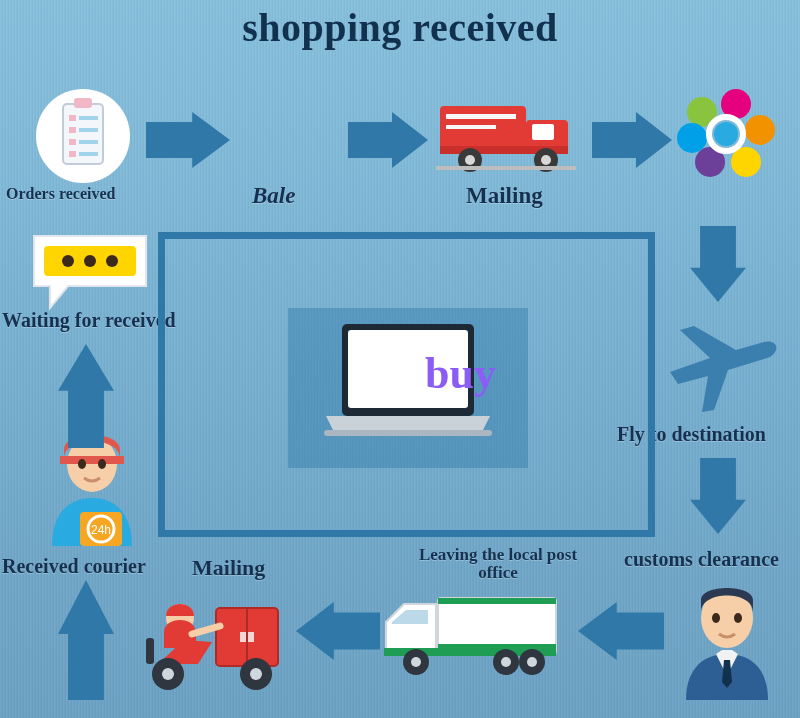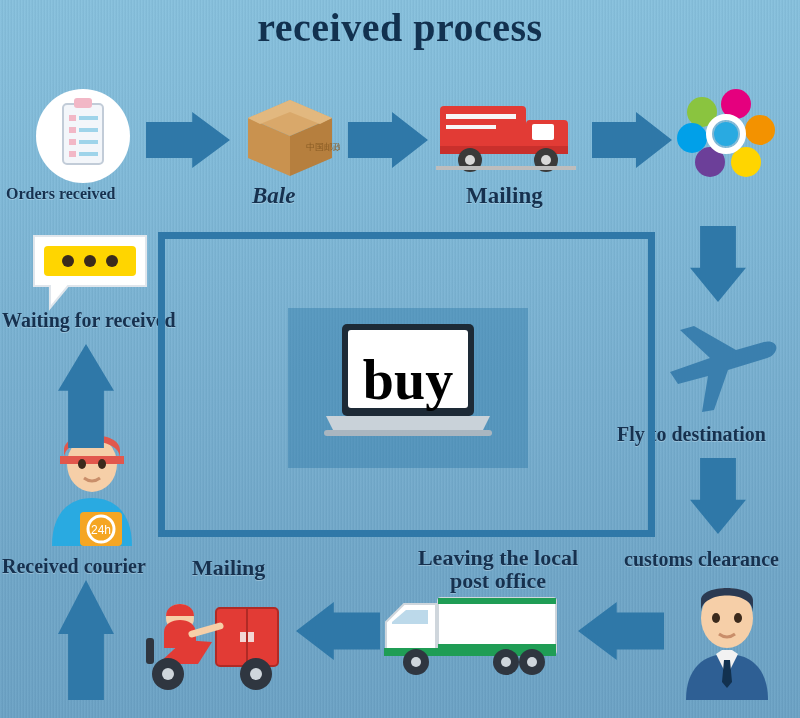--- a/index.html
+++ b/index.html
@@ -66,72 +66,62 @@
   #center-panel{
     position:absolute;
     left:288px;top:308px;width:240px;height:160px;
     background:rgba(43,118,166,0.42);
   }
   #laptop{
     position:absolute;left:320px;top:320px;width:176px;height:124px;
   }
   #buy-text{
     position:absolute;left:320px;top:348px;width:176px;
-    text-align:center;font-size:56px;font-weight:bold;color:#000000;
+    text-align:right;font-size:44px;font-weight:bold;color:#8b5cf6;
     font-family:"Liberation Serif", serif;
   }
 
   
   .l-orders{left:6px;top:186px;font-size:16px;}
   .l-bale{left:252px;top:184px;font-size:23px;font-style:italic;}
   .l-mailing{left:466px;top:184px;font-size:23px;}
   .l-classification{left:655px;top:190px;font-size:20px;}
   .l-waiting{left:2px;top:310px;font-size:20px;}
   .l-fly{left:617px;top:424px;font-size:20px;font-family:Liberation Serif, serif;}
   .l-customs{left:624px;top:549px;font-size:20px;}
-  .l-leaving{left:408px;top:546px;font-size:22px;width:180px;}
+  .l-leaving{left:408px;top:546px;font-size:17px;width:180px;}
   .l-deliver{left:192px;top:556px;font-size:22px;}
   .l-received{left:2px;top:556px;font-size:20px;}
 </style>
 </head>
 <body>
 
 <div id="stage">
 
-  <div id="title">received process</div>
+  <div id="title">shopping received</div>
 
   <div class="abs" style="left:30px;top:88px;width:106px;height:96px;">
     <svg width="106" height="96" viewBox="0 0 106 96">
       <circle cx="53" cy="48" r="47" fill="#ffffff"></circle>
       <rect x="33" y="16" width="40" height="60" rx="4" fill="#f3f6fa" stroke="#c2ccd8" stroke-width="2"></rect>
       <rect x="44" y="10" width="18" height="10" rx="3" fill="#f2b7c6"></rect>
       <rect x="39" y="27" width="7" height="6" fill="#f2b7c6"></rect>
       <rect x="49" y="28" width="19" height="4" fill="#9fd4ea"></rect>
       <rect x="39" y="39" width="7" height="6" fill="#f2b7c6"></rect>
       <rect x="49" y="40" width="19" height="4" fill="#9fd4ea"></rect>
       <rect x="39" y="51" width="7" height="6" fill="#f2b7c6"></rect>
       <rect x="49" y="52" width="19" height="4" fill="#9fd4ea"></rect>
       <rect x="39" y="63" width="7" height="6" fill="#f2b7c6"></rect>
       <rect x="49" y="64" width="19" height="4" fill="#9fd4ea"></rect>
     </svg>
   </div>
   <div class="lbl l-orders">Orders received</div>
 
   <div class="chev right" style="left:146px;top:112px;width:84px;height:56px;"></div>
 
-  <div class="abs" style="left:240px;top:88px;width:100px;height:92px;">
-    <svg width="100" height="92" viewBox="0 0 100 92">
-      <polygon points="8,30 50,12 92,30 50,48" fill="#d9a86a"></polygon>
-      <polygon points="8,30 50,48 50,88 8,70" fill="#c9924f"></polygon>
-      <polygon points="50,48 92,30 92,70 50,88" fill="#b67f3e"></polygon>
-      <polygon points="8,30 50,12 50,24 20,36" fill="#e2b87f"></polygon>
-      <polygon points="92,30 50,12 50,24 80,36" fill="#e2b87f"></polygon>
-      <text x="66" y="62" font-size="9" fill="#8a5c24" font-family="Liberation Sans, sans-serif">中国邮政</text>
-    </svg>
-  </div>
   <div class="lbl l-bale">Bale</div>
 
   <div class="chev right" style="left:348px;top:112px;width:80px;height:56px;"></div>
 
   <div class="abs" style="left:436px;top:92px;width:144px;height:88px;">
     <svg width="144" height="88" viewBox="0 0 144 88">
       <rect x="4" y="14" width="86" height="48" rx="4" fill="#e23b35"></rect>
       <rect x="90" y="28" width="42" height="34" rx="4" fill="#e23b35"></rect>
       <rect x="96" y="32" width="22" height="16" rx="2" fill="#ffffff"></rect>
       <rect x="4" y="54" width="128" height="8" fill="#c9302c"></rect>

